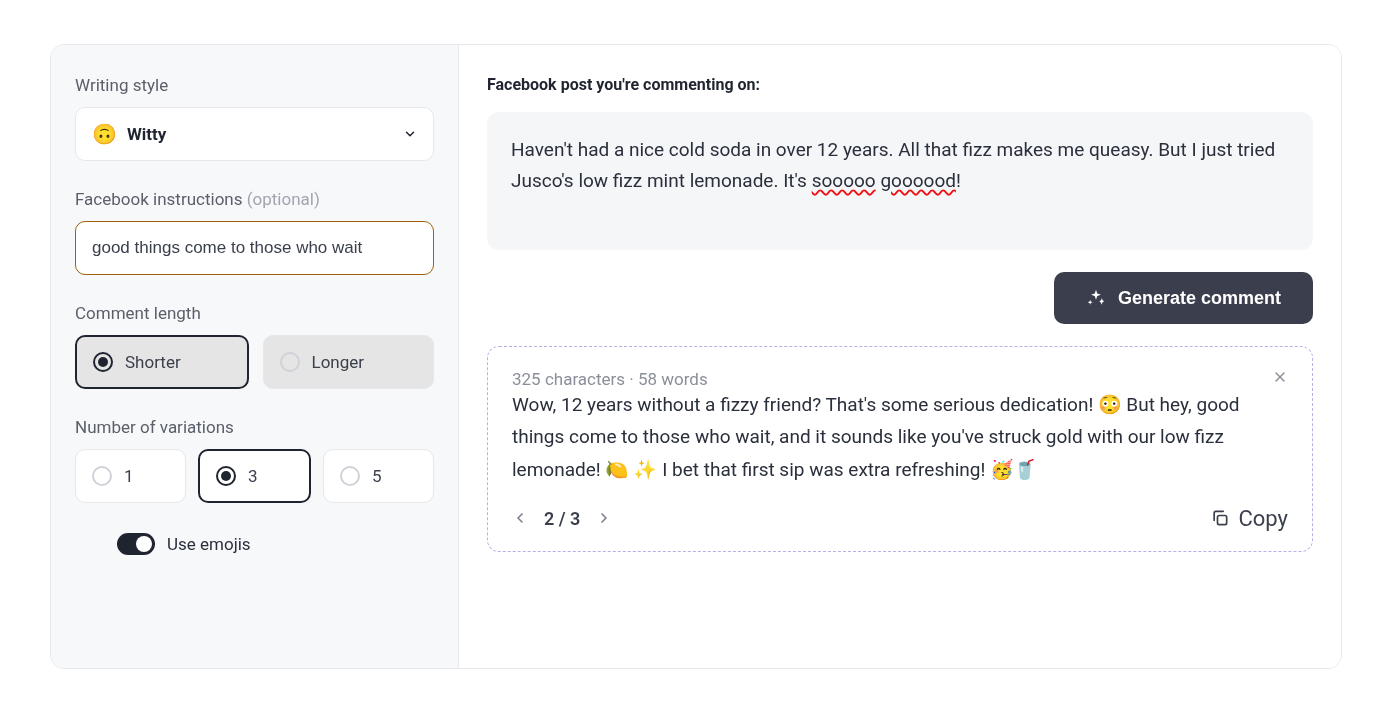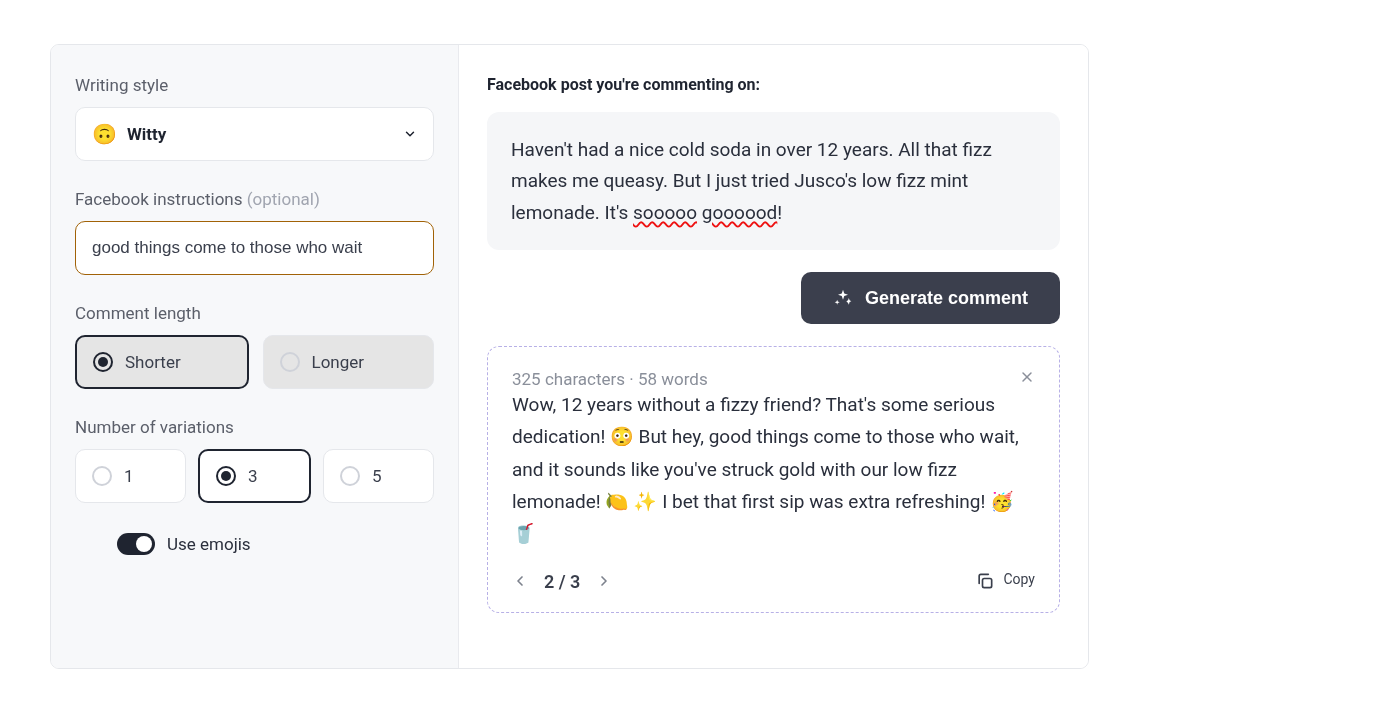--- a/index.html
+++ b/index.html
@@ -1,22 +1,22 @@
 <!DOCTYPE html>
 <html><head>
 <meta charset="utf-8">
 <style>
   * { box-sizing: border-box; margin: 0; padding: 0; }
   body { font-family: -apple-system, BlinkMacSystemFont, 'Segoe UI', Roboto, sans-serif; background: #fff; padding: 44px 50px; color: #1f2430; }
   .app {
     display: flex;
     border: 1px solid #e5e7eb;
-    border-radius: 9px;
+    border-radius: 14px;
     overflow: hidden;
-    width: 1039px;
+    width: 1292px;
     min-height: 625px;
   }
   .sidebar {
     width: 408px;
     background: #f7f8fa;
     border-right: 1px solid #e9eaee;
     padding: 30px 24px;
   }
   .main {
     flex: 1;
@@ -150,21 +150,21 @@
     position: relative;
   }
   .result-head { display: flex; justify-content: space-between; align-items: flex-start; margin-bottom: 0; }
   .result-meta { color: #8a8f9a; font-size: 17px; }
   .close-x { color: #8a8f9a; cursor: pointer; font-size: 17px; line-height: 1; }
   .result-body { font-size: 19px; line-height: 1.7; color: #2a2f3c; margin-bottom: 20px; }
   .result-foot { display: flex; justify-content: space-between; align-items: center; }
   .pager { display: flex; align-items: center; gap: 16px; color: #3a3f4c; font-size: 18px; }
   .pager .arrow { cursor: pointer; color: #7d828d; display:flex; }
   .pager .count { font-weight: 600; }
-  .copy { display: flex; align-items: flex-start; gap: 8px; color: #3a3f4c; font-size: 14px; cursor: pointer; }
+  .copy { display: flex; align-items: center; gap: 8px; color: #3a3f4c; font-size: 22px; cursor: pointer; }
   .copy svg { width: 20px; height: 20px; }
 </style>
 </head>
 <body>
 
 <div class="app">
 
   <aside class="sidebar">
 
     <div class="field-label">Writing style</div>

